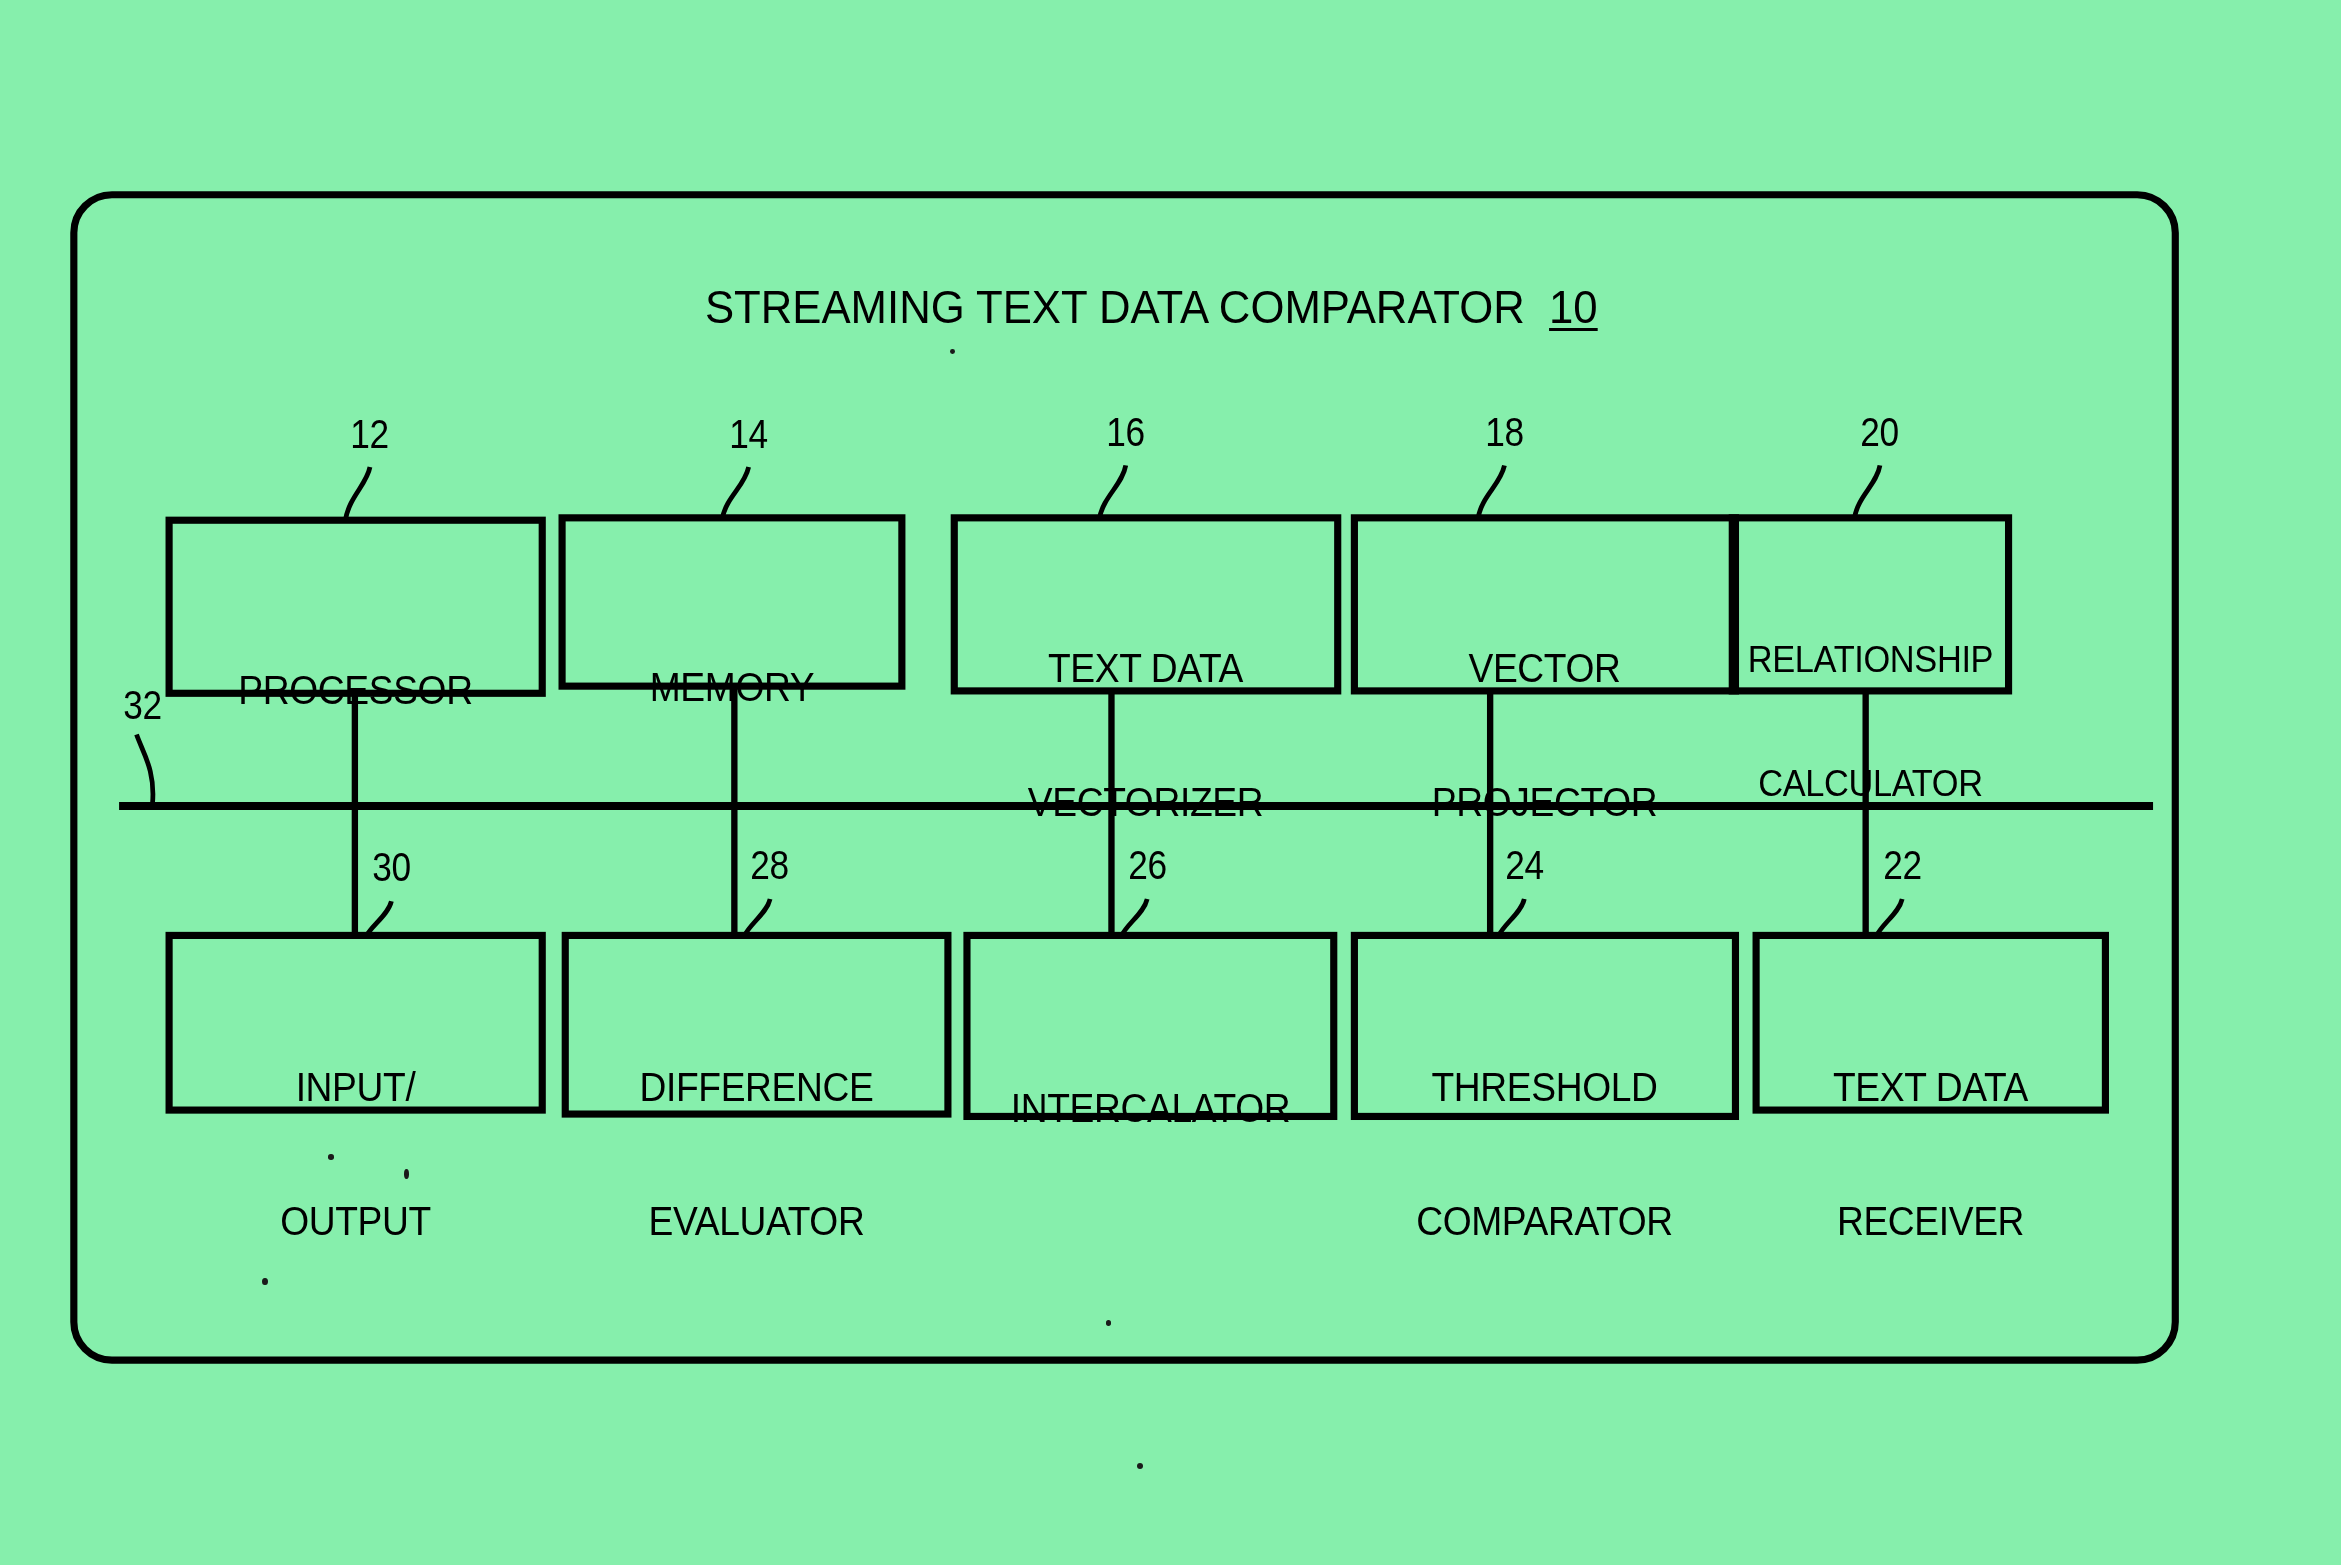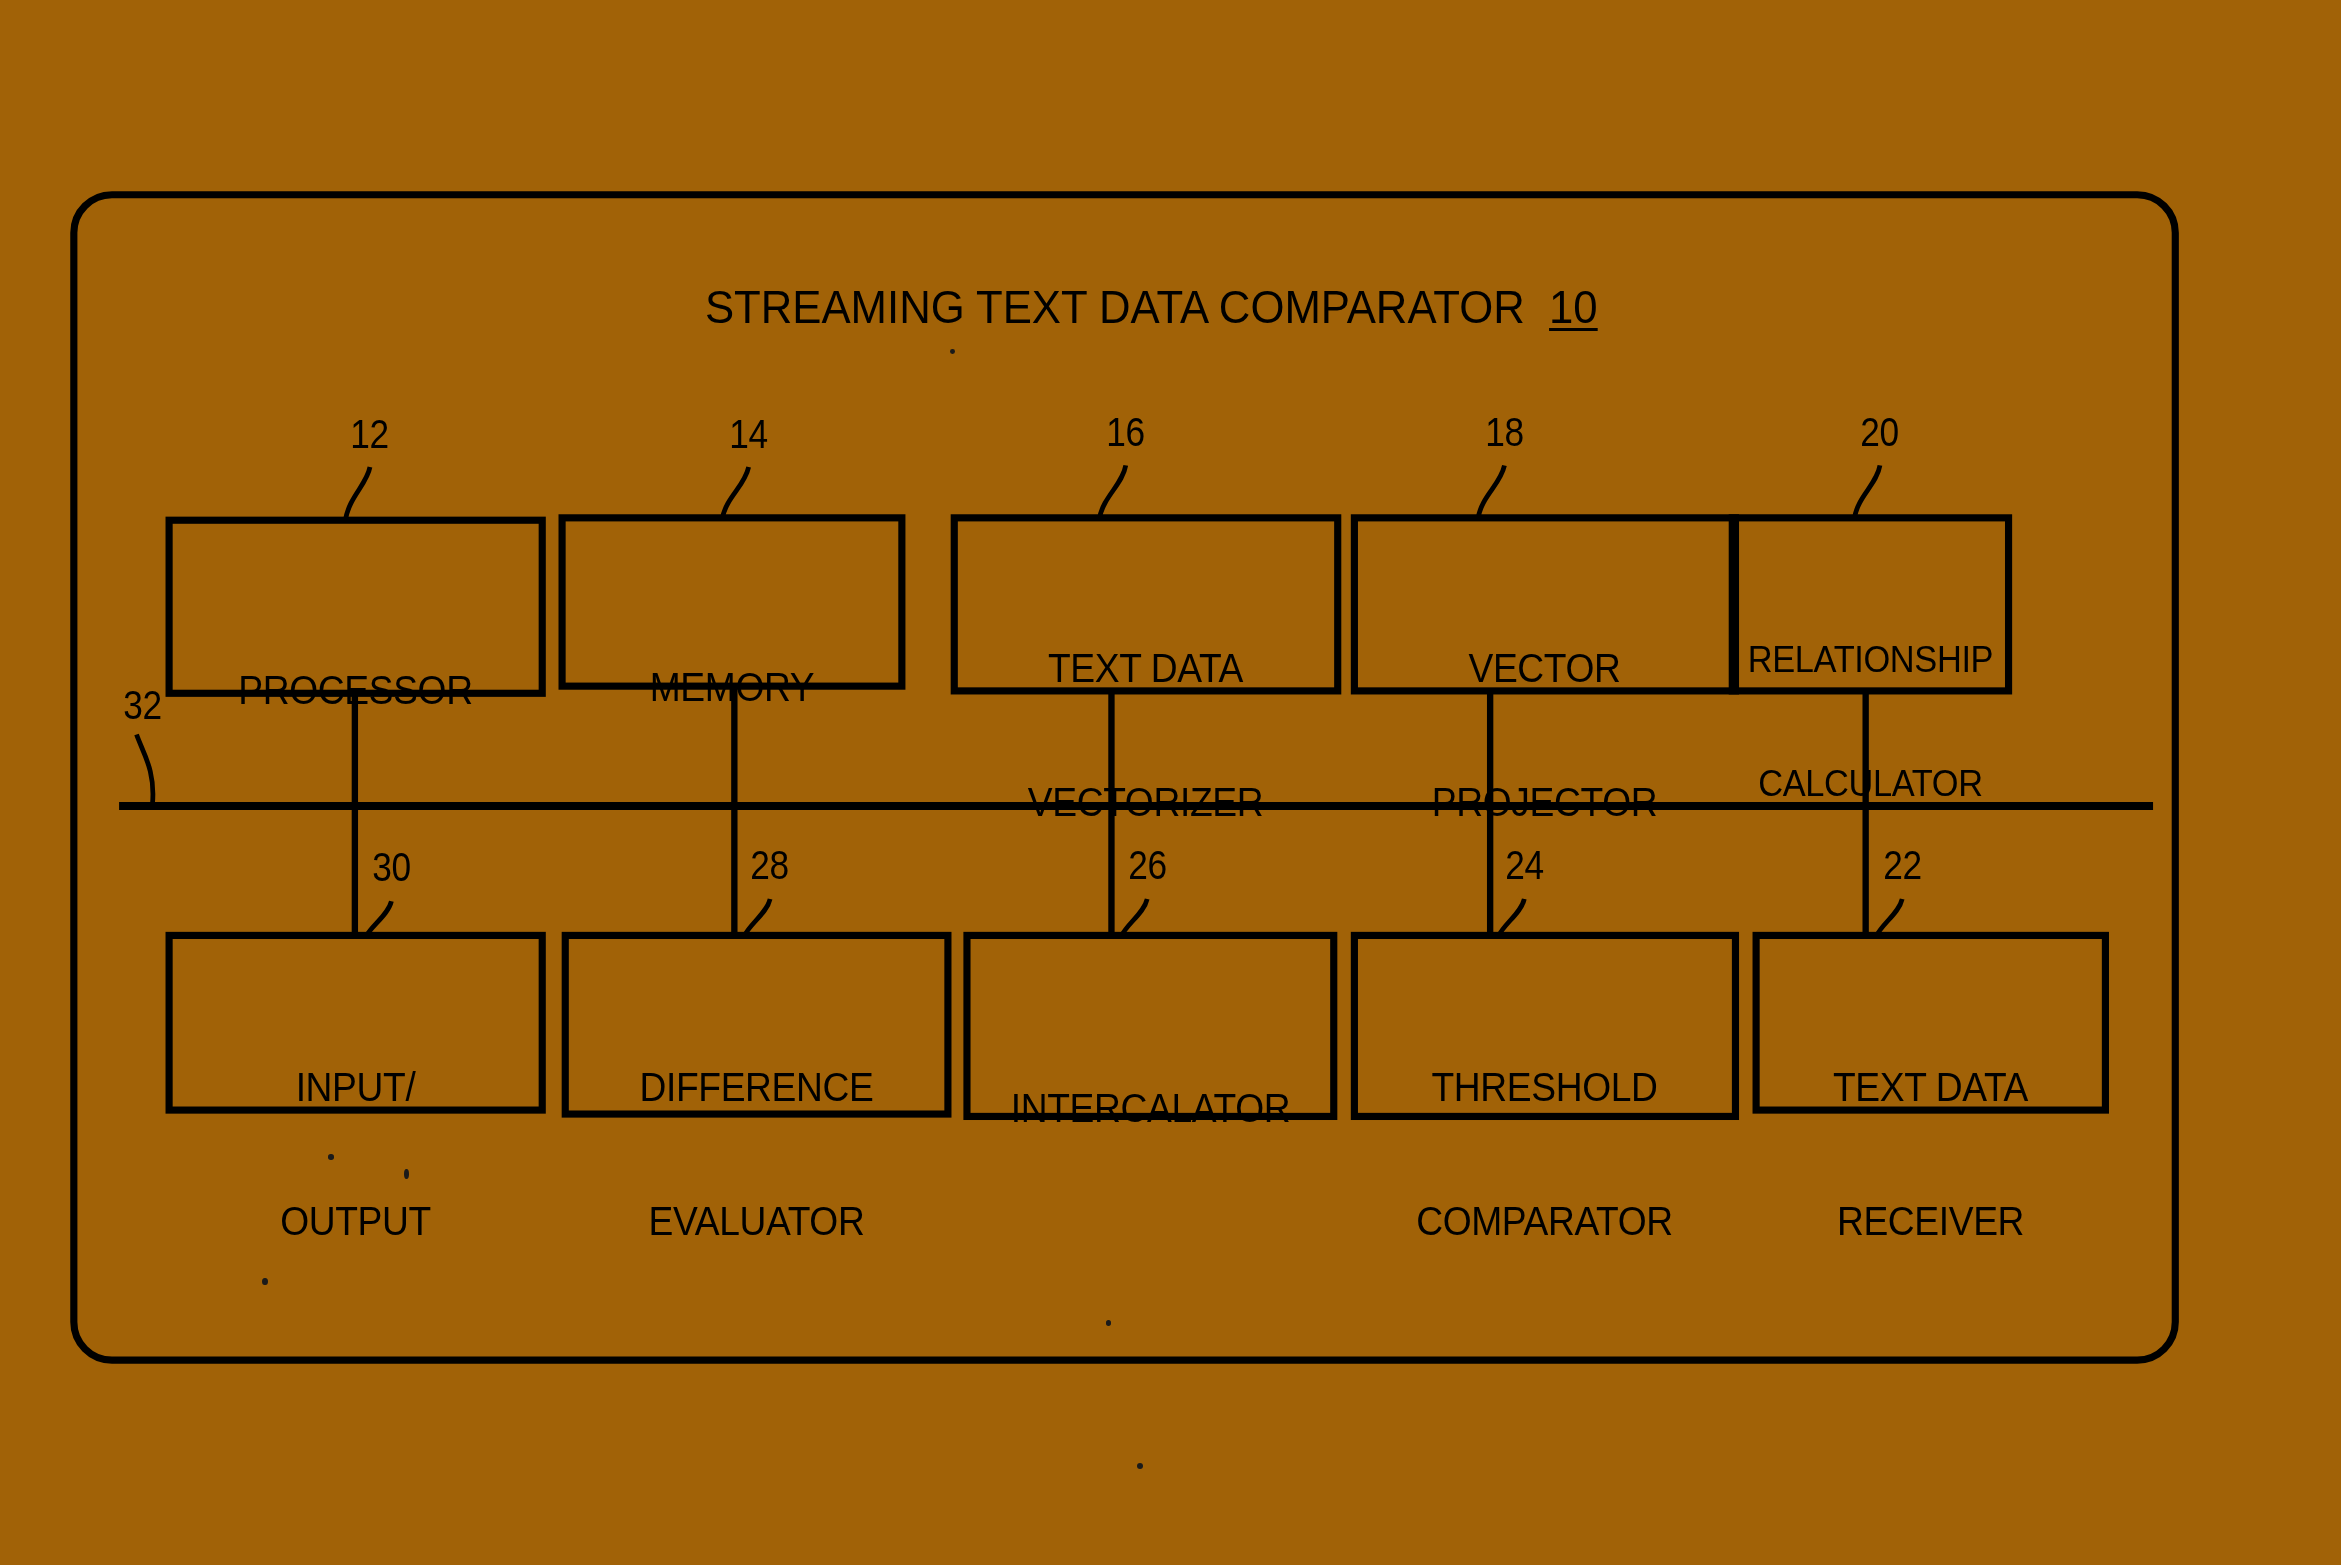--- a/index.html
+++ b/index.html
@@ -8,21 +8,21 @@
     padding: 0;
     background: #ffffff;
   }
   body {
     font-family: "Liberation Sans", sans-serif;
   }
   #stage {
     position: relative;
     width: 2342px;
     height: 1566px;
-    background: #a16207;
+    background: #86efac;
     overflow: hidden;
   }
   #figure-svg {
     position: absolute;
     left: 0;
     top: 0;
     width: 2342px;
     height: 1566px;
   }
   .txt {

